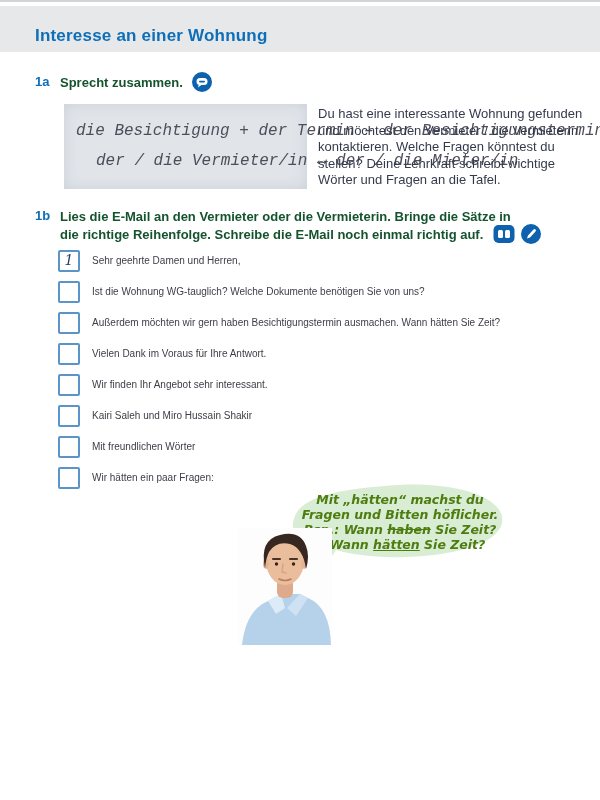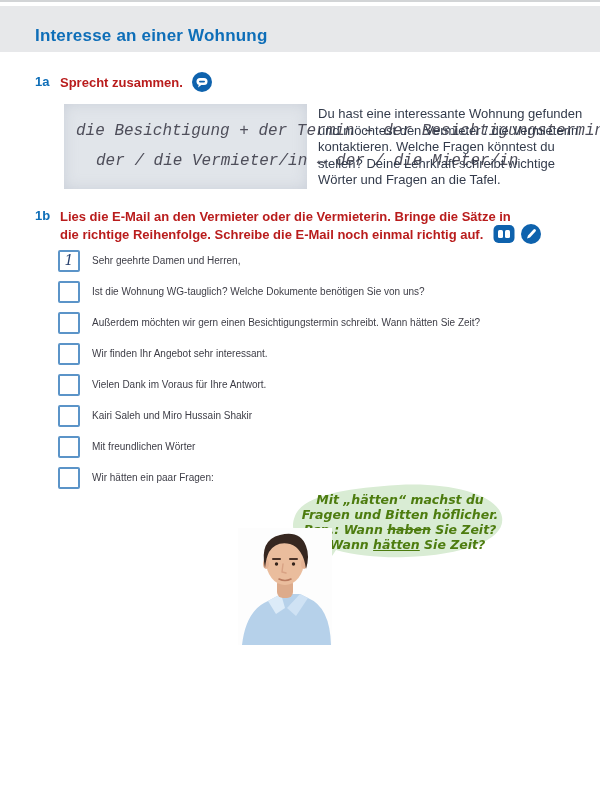--- a/index.html
+++ b/index.html
@@ -3,21 +3,21 @@
 <meta charset="utf-8">
 <style>
   html,body{margin:0;padding:0;}
   body{width:600px;height:800px;position:relative;background:#ffffff;
        font-family:"Liberation Sans",sans-serif;overflow:hidden;}
   .topline{position:absolute;left:0;top:0;width:600px;height:2px;background:#d2d4d6;}
   .band{position:absolute;left:0;top:6px;width:600px;height:46px;background:#e7e8ea;}
   .page-title{position:absolute;left:35px;top:26px;font-size:17px;font-weight:bold;
       color:#0e6eb8;letter-spacing:0.2px;}
   .task-label{position:absolute;font-size:13px;font-weight:bold;color:#0e6eb8;}
-  .task-instr{position:absolute;font-size:13px;font-weight:bold;color:#b91c1c;line-height:18px;}
+  .task-instr{position:absolute;font-size:13px;font-weight:bold;color:#14532d;line-height:18px;}
   .note-card{position:absolute;left:64px;top:104px;width:243px;height:85px;background:#e1e5ea;
       box-shadow:inset 0 0 14px rgba(160,170,185,.35);}
   .note-line{position:absolute;font-family:Liberation Mono, monospace;font-style:italic;
       font-size:16px;color:#4e4e5a;white-space:nowrap;}
   .para{position:absolute;left:318px;top:106px;width:266px;font-size:13px;line-height:16.5px;
       color:#333b4b;}
   .icon-circle{display:inline-block;vertical-align:middle;}
   .list{position:absolute;left:58px;top:250px;}
   .row{display:flex;align-items:flex-start;height:31px;}
   .cbx{width:18px;height:18px;border:2px solid #5b94c8;border-radius:2px;background:#fff;
@@ -78,29 +78,29 @@
   <div class="row">
     <div class="cbx">1</div>
     <div class="row-text">Sehr geehrte Damen und Herren,</div>
   </div>
   <div class="row">
     <div class="cbx"></div>
     <div class="row-text">Ist die Wohnung WG-tauglich? Welche Dokumente benötigen Sie von uns?</div>
   </div>
   <div class="row">
     <div class="cbx"></div>
-    <div class="row-text">Außerdem möchten wir gern einen Besichtigungstermin schreibt. Wann hätten Sie Zeit?</div>
+    <div class="row-text">Außerdem möchten wir gern haben Besichtigungstermin ausmachen. Wann hätten Sie Zeit?</div>
+  </div>
+  <div class="row">
+    <div class="cbx"></div>
+    <div class="row-text">Vielen Dank im Voraus für Ihre Antwort.</div>
   </div>
   <div class="row">
     <div class="cbx"></div>
     <div class="row-text">Wir finden Ihr Angebot sehr interessant.</div>
-  </div>
-  <div class="row">
-    <div class="cbx"></div>
-    <div class="row-text">Vielen Dank im Voraus für Ihre Antwort.</div>
   </div>
   <div class="row">
     <div class="cbx"></div>
     <div class="row-text">Kairi Saleh und Miro Hussain Shakir</div>
   </div>
   <div class="row">
     <div class="cbx"></div>
     <div class="row-text">Mit freundlichen Wörter</div>
   </div>
   <div class="row">

